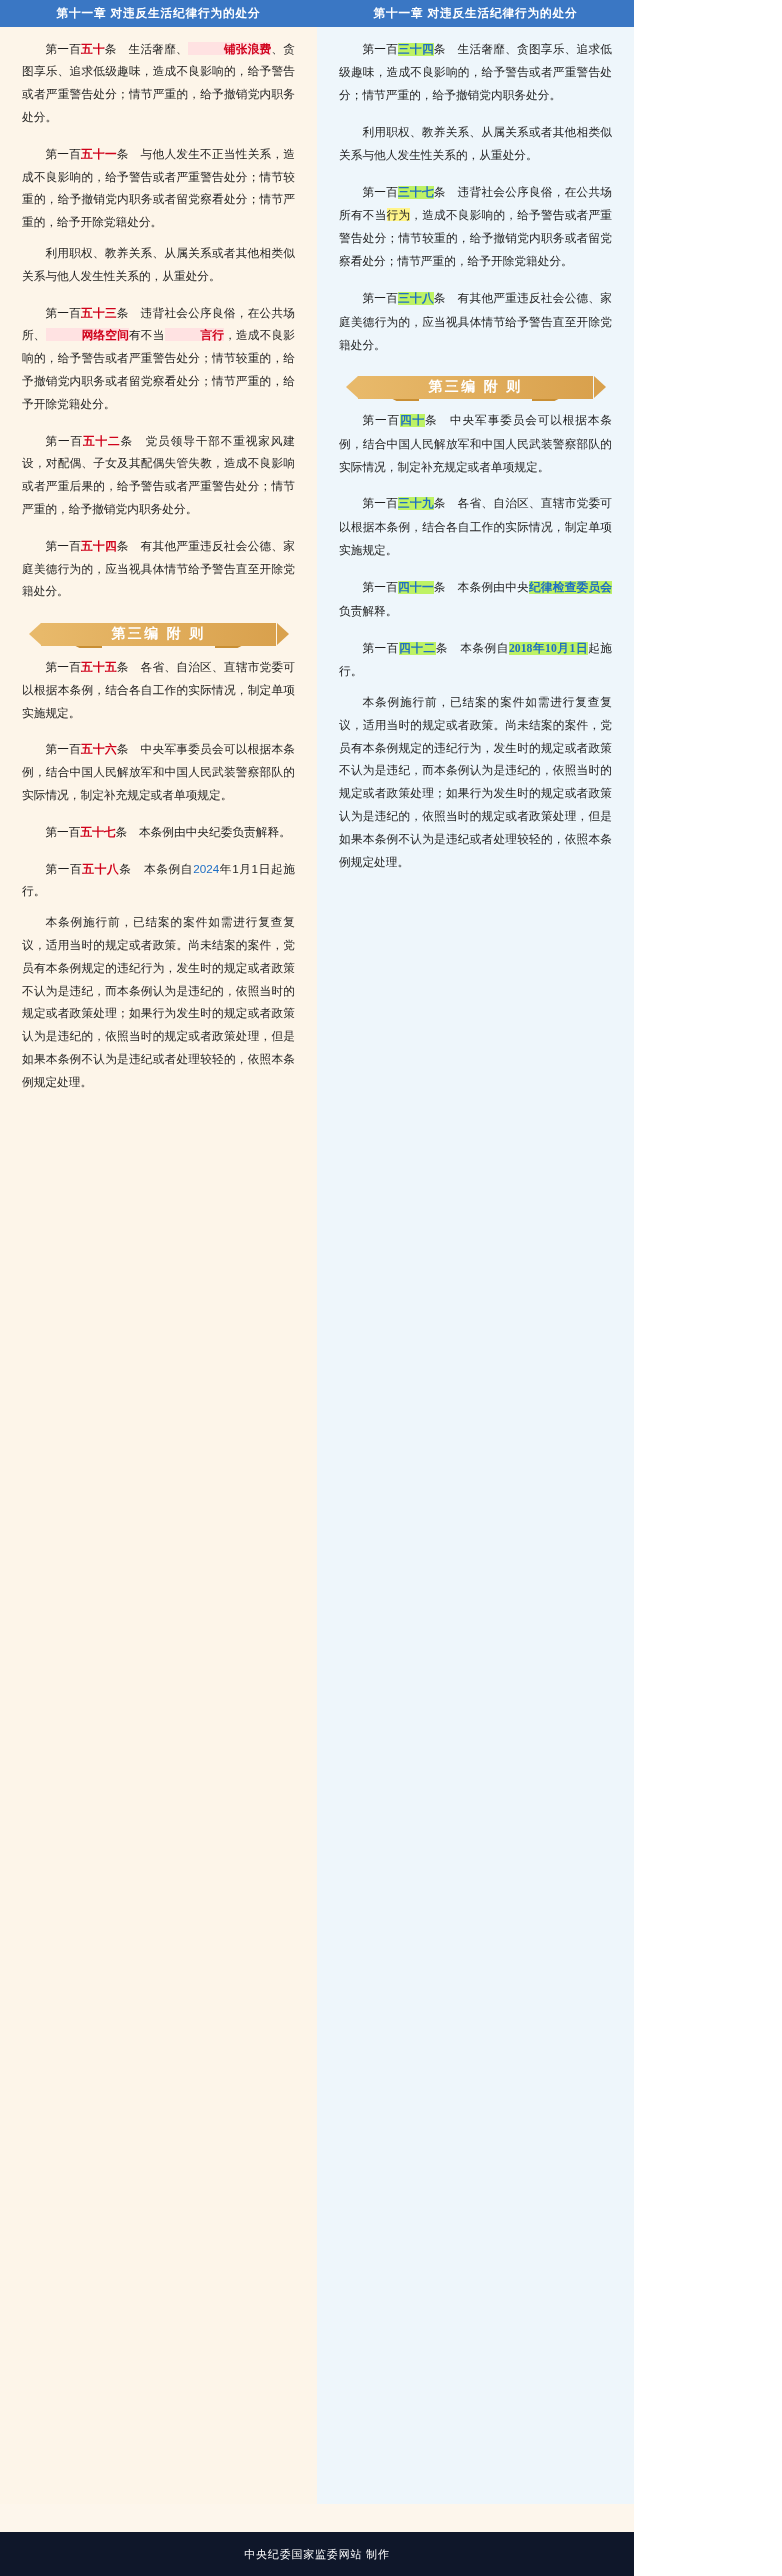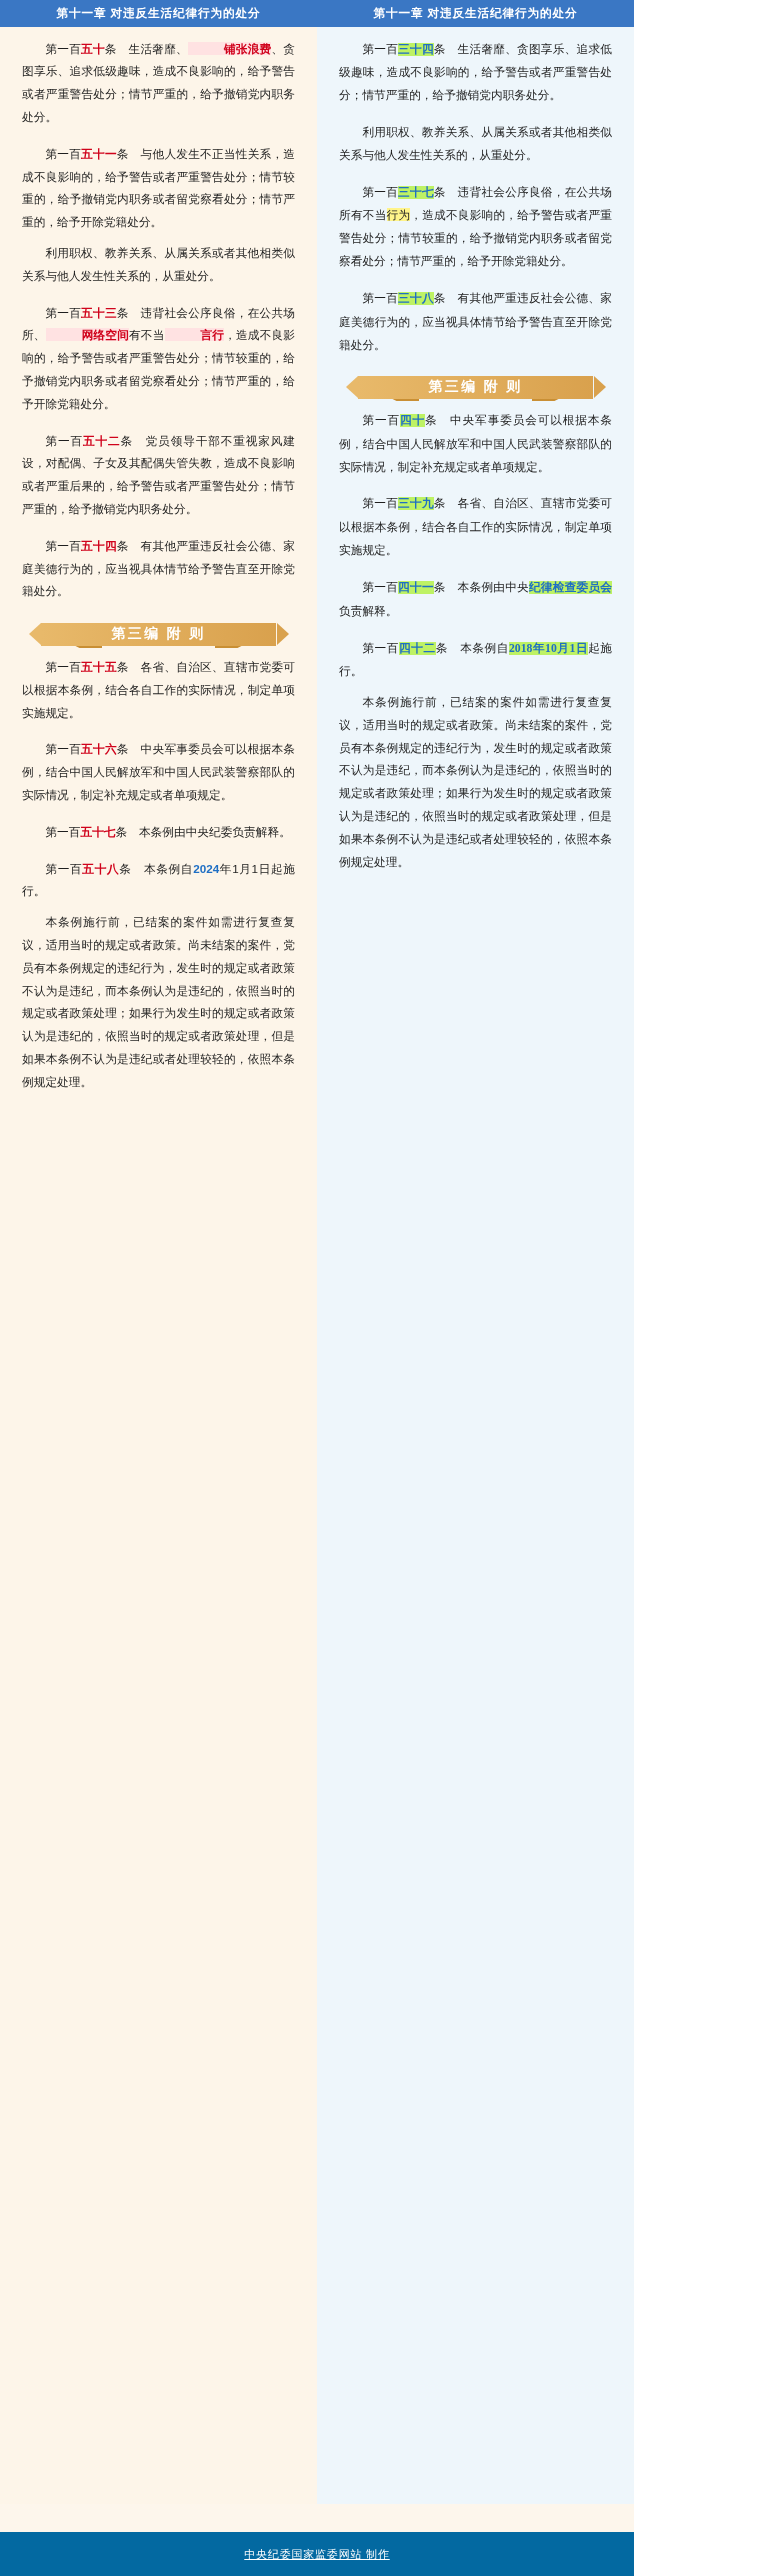--- a/index.html
+++ b/index.html
@@ -72,21 +72,21 @@
   }
   .col-right p.art {
     color: #1f1f1f;
   }
   .em-red {
     color: #d0021b;
     font-weight: bold;
   }
   .em-blue {
     color: #1f6fc4;
-    font-weight: bold;
+    font-weight: normal;
   }
   .hl-red {
     background: #ffe2e2;
     color: #d0021b;
     font-weight: bold;
     padding-left: 36px;
   }
   .hl-yellow {
     background: #fff48a;
     color: #1f1f1f;
@@ -151,28 +151,27 @@
   .banner-tail-l {
     left: 47px;
     clip-path: polygon(0 0, 100% 0, 100% 100%, 11px 100%, 0 60%);
   }
   .banner-tail-r {
     right: 47px;
     clip-path: polygon(0 0, 100% 0, 100% 60%, calc(100% - 11px) 100%, 0 100%);
   }
   .footer {
     height: 44px;
-    background: #0369a1;
+    background: #0f172a;
     color: #ffffff;
     display: flex;
     align-items: center;
     justify-content: center;
     font-size: 11px;
     letter-spacing: 0.8px;
-    text-decoration: underline;
   }
 </style>
 </head>
 <body>
 
 <div class="page">
   <div class="columns">
 
     <div class="col col-left">
       <div class="col-header">第十一章  对违反生活纪律行为的处分</div>

